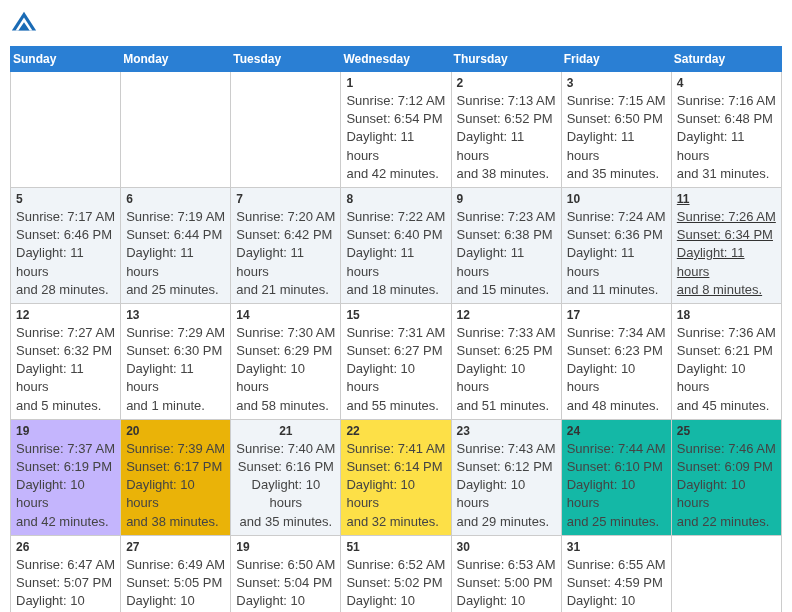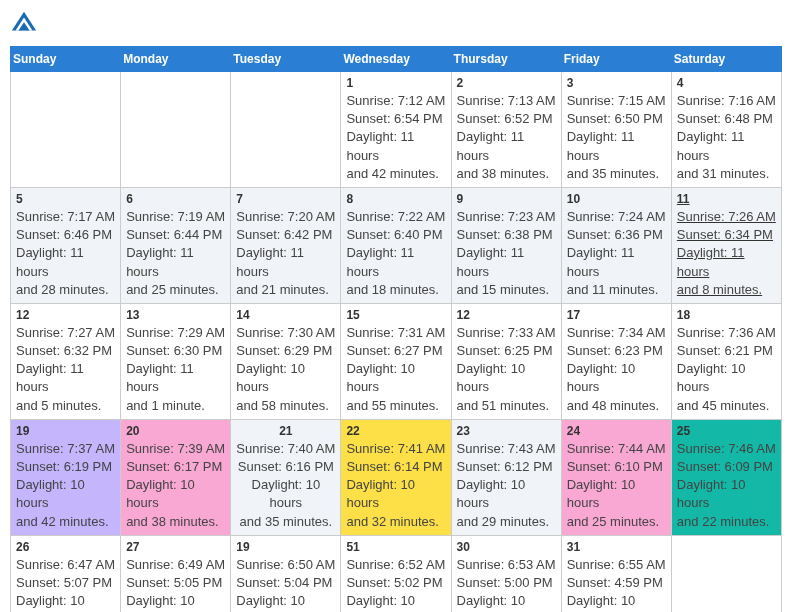--- a/index.html
+++ b/index.html
@@ -208,37 +208,37 @@
           <td>
             <div class="day-number">18</div>
             <div class="day-info">Sunrise: 7:36 AM<br>Sunset: 6:21 PM<br>Daylight: 10 hours<br>and 45 minutes.</div>
           </td>
         </tr>
         <tr>
           <td style="background: #c4b5fd;">
             <div class="day-number">19</div>
             <div class="day-info">Sunrise: 7:37 AM<br>Sunset: 6:19 PM<br>Daylight: 10 hours<br>and 42 minutes.</div>
           </td>
-          <td style="background: #f9a8d4;">
+          <td style="background: #eab308;">
             <div class="day-number">20</div>
             <div class="day-info">Sunrise: 7:39 AM<br>Sunset: 6:17 PM<br>Daylight: 10 hours<br>and 38 minutes.</div>
           </td>
           <td style="background: rgb(240, 244, 248); text-align: center;">
             <div class="day-number">21</div>
             <div class="day-info">Sunrise: 7:40 AM<br>Sunset: 6:16 PM<br>Daylight: 10 hours<br>and 35 minutes.</div>
           </td>
           <td style="background: #fde047;">
             <div class="day-number">22</div>
             <div class="day-info">Sunrise: 7:41 AM<br>Sunset: 6:14 PM<br>Daylight: 10 hours<br>and 32 minutes.</div>
           </td>
           <td style="background: rgb(240, 244, 248);">
             <div class="day-number">23</div>
             <div class="day-info">Sunrise: 7:43 AM<br>Sunset: 6:12 PM<br>Daylight: 10 hours<br>and 29 minutes.</div>
           </td>
-          <td style="background: #f9a8d4;">
+          <td style="background: #14b8a6;">
             <div class="day-number">24</div>
             <div class="day-info">Sunrise: 7:44 AM<br>Sunset: 6:10 PM<br>Daylight: 10 hours<br>and 25 minutes.</div>
           </td>
           <td style="background: #14b8a6;">
             <div class="day-number">25</div>
             <div class="day-info">Sunrise: 7:46 AM<br>Sunset: 6:09 PM<br>Daylight: 10 hours<br>and 22 minutes.</div>
           </td>
         </tr>
         <tr>
           <td>

